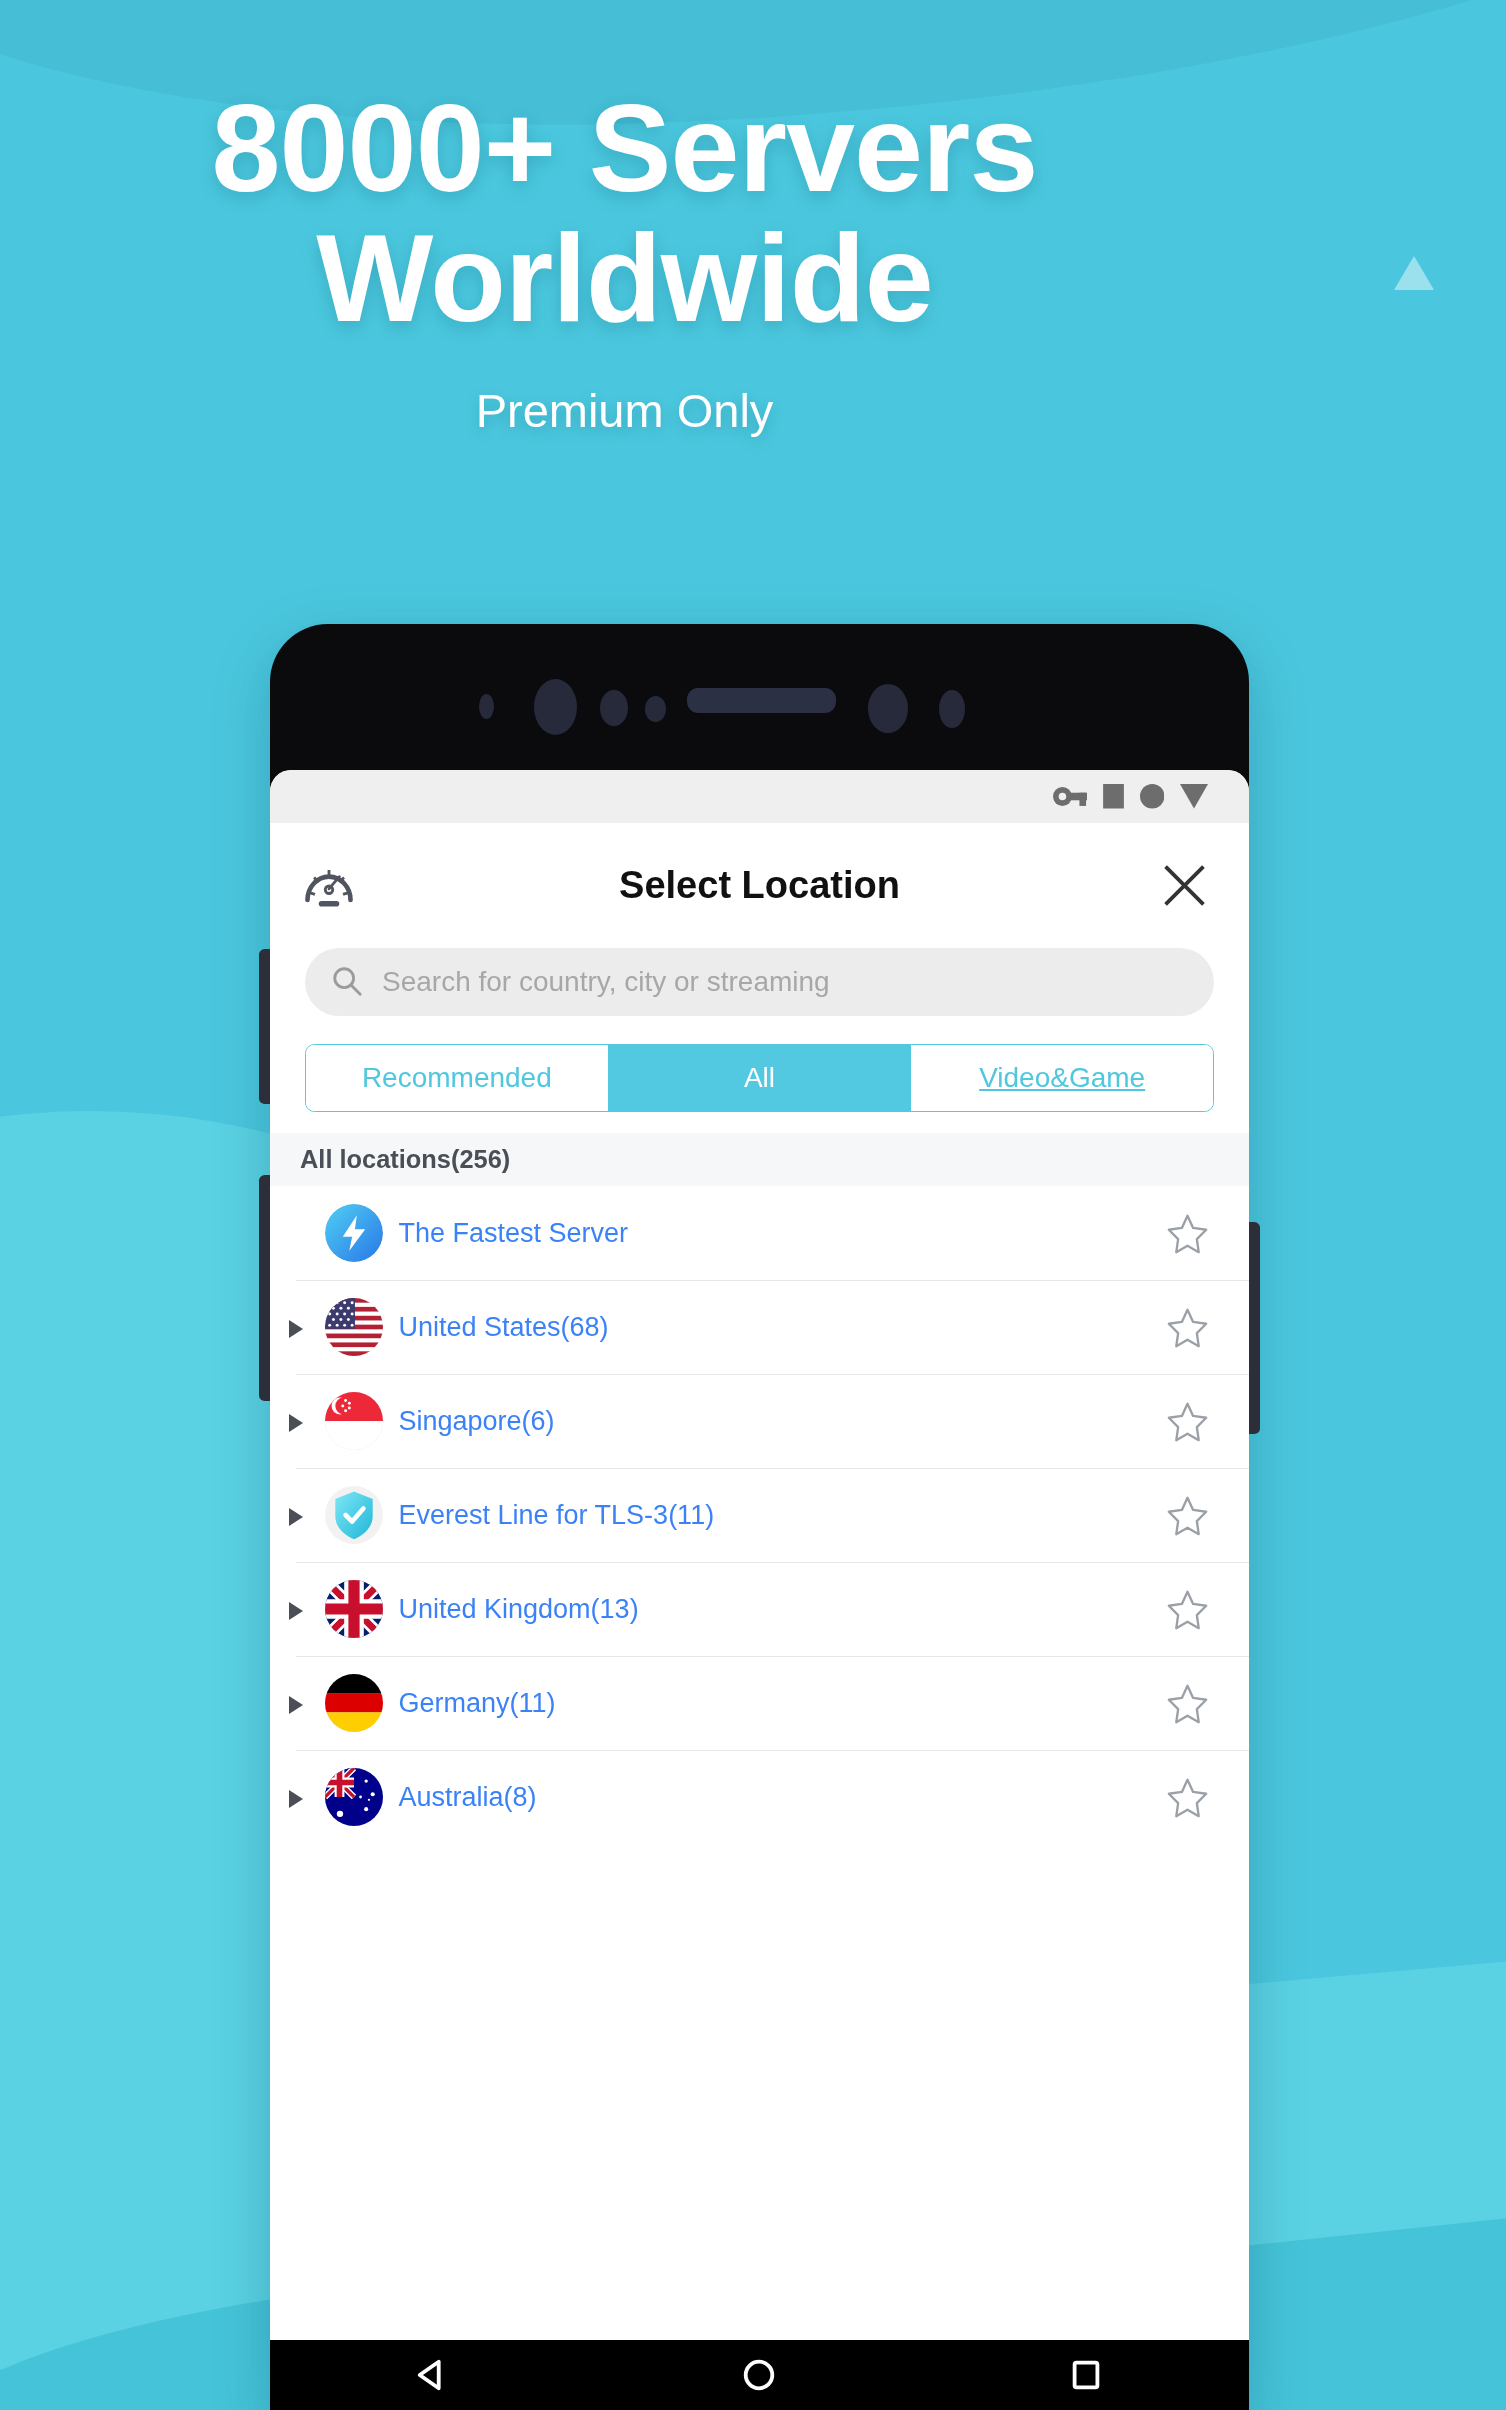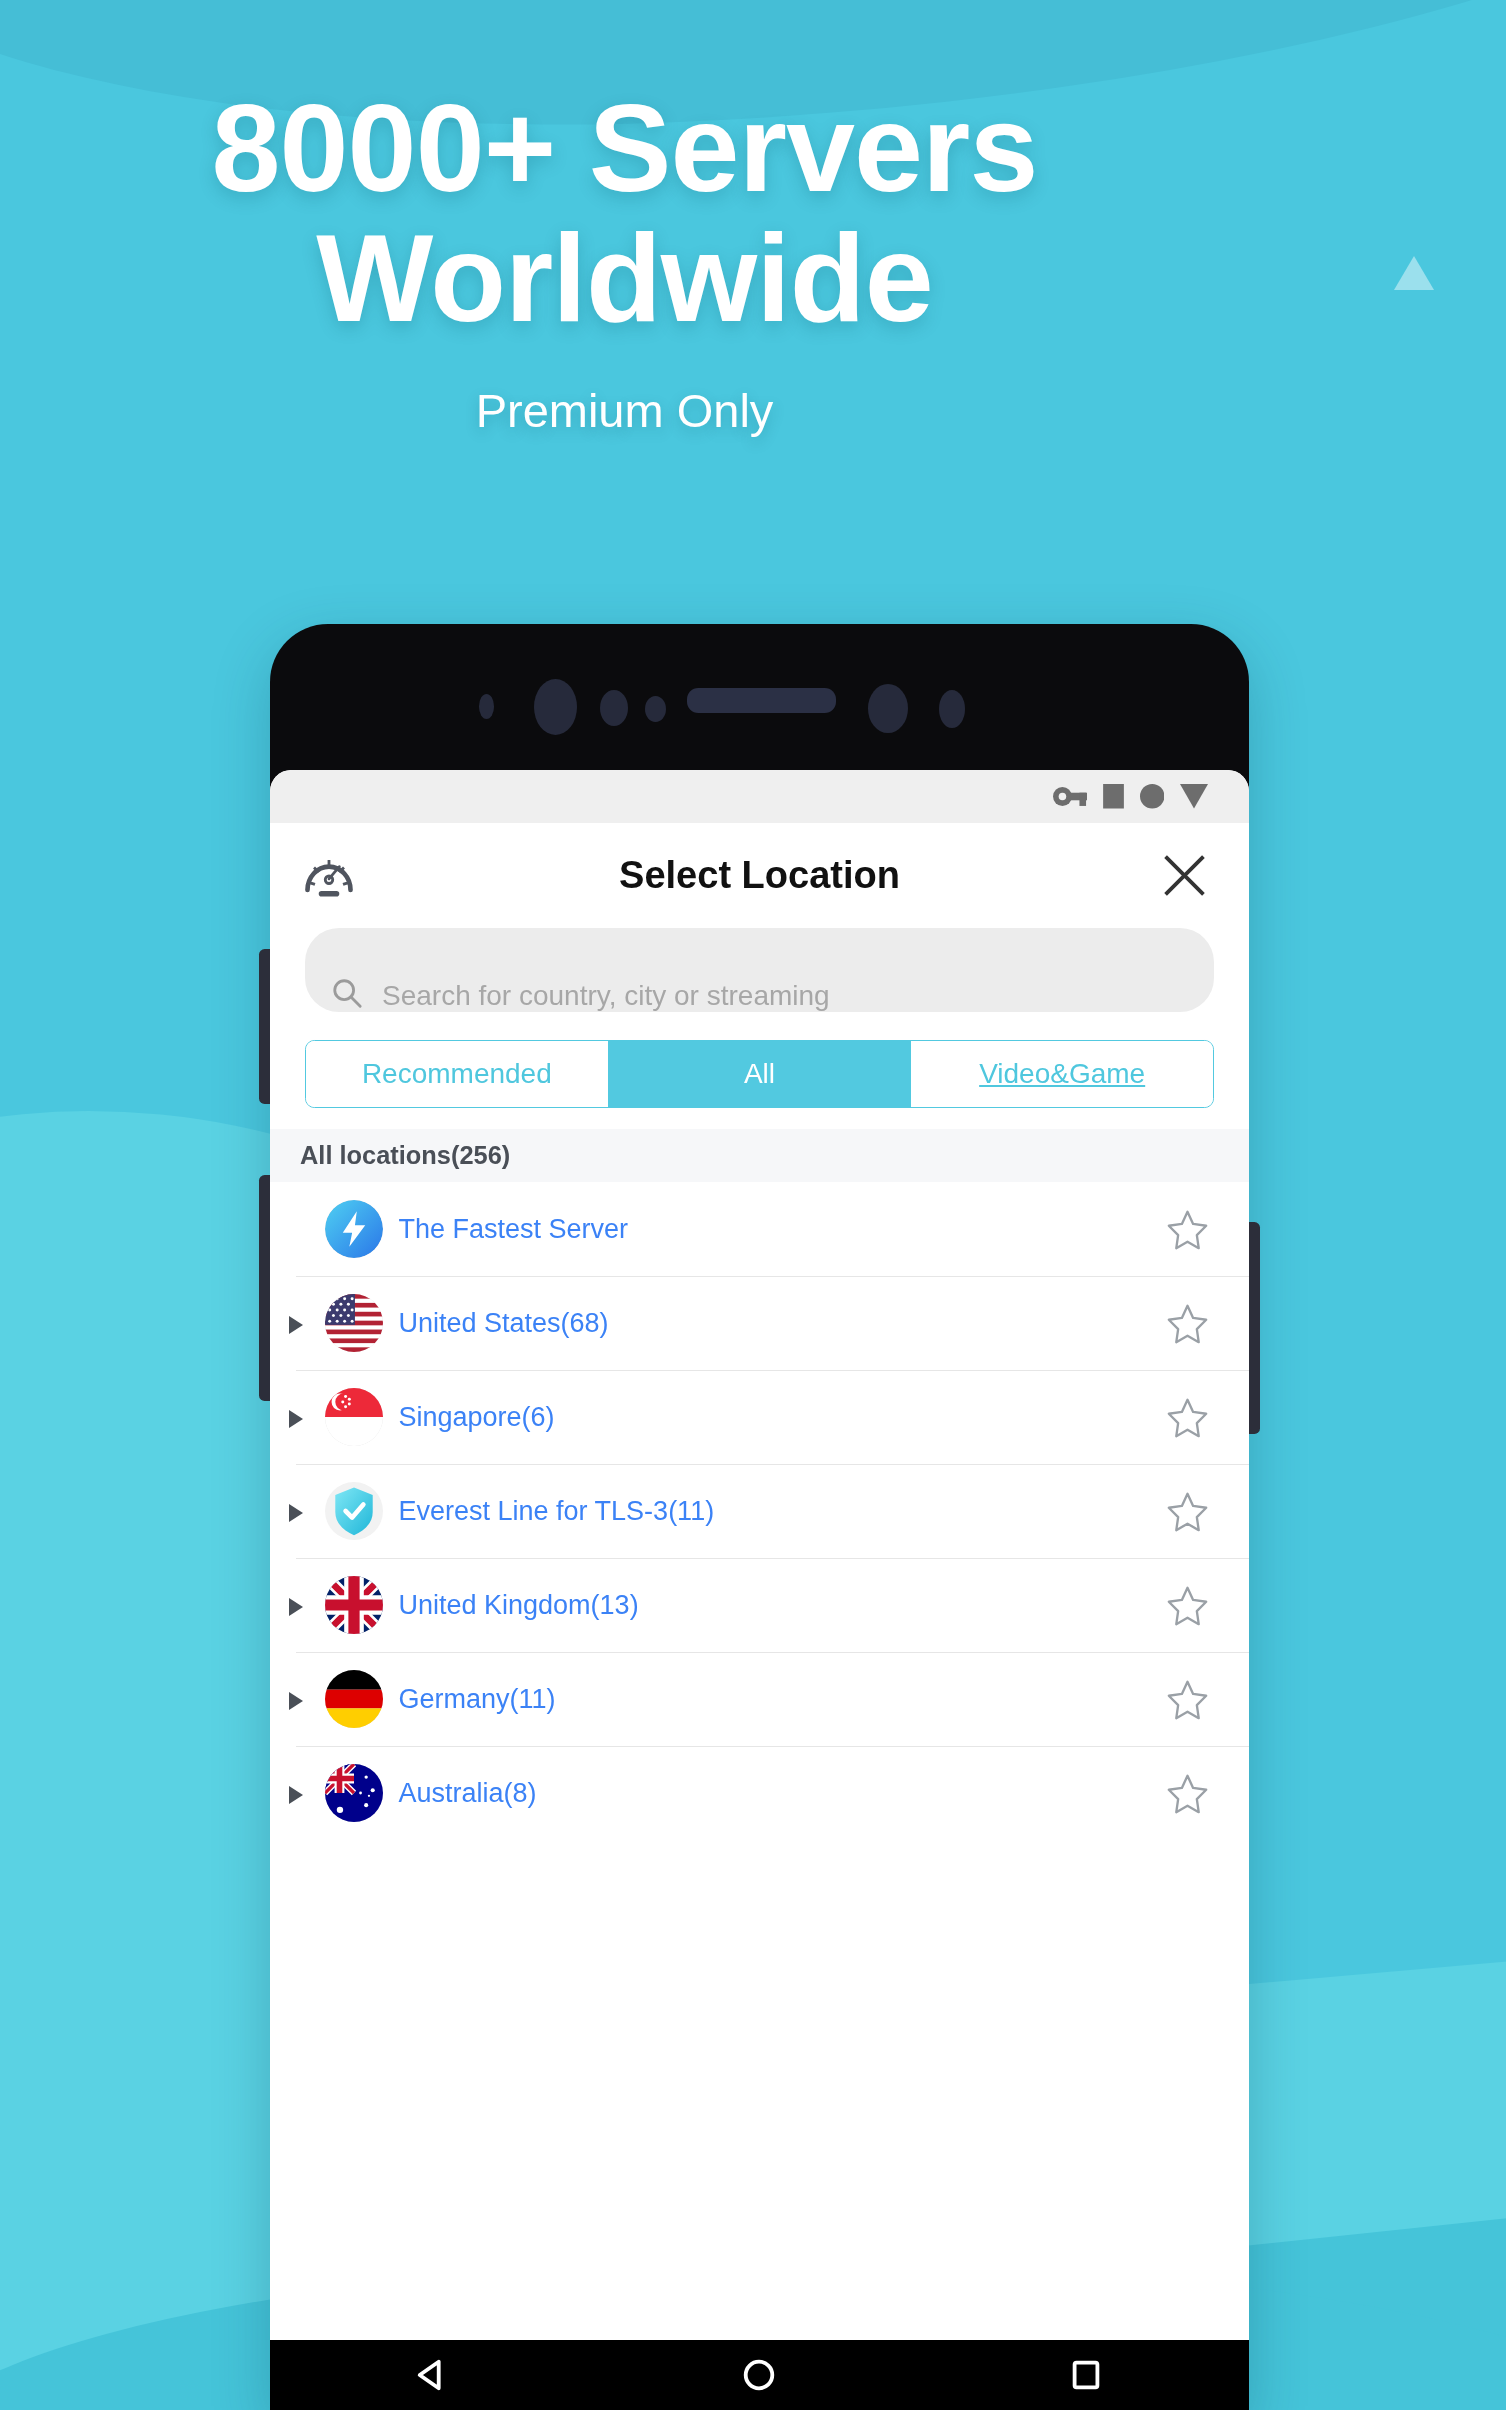--- a/index.html
+++ b/index.html
@@ -95,35 +95,35 @@
   #statusbar {
     height:53px; background:#efefef;
     display:flex; align-items:center; justify-content:flex-end;
     padding-right:41px; gap:16px;
     border-radius:21px 21px 0 0;
   }
   .sb-ico { fill:#6d6d6d; display:block; }
 
   
   #dlg-head {
-    height:105px; display:flex; align-items:center;
+    height:125px; display:flex; align-items:center;
     padding:0 38px 0 30px; background:#fff; position:relative;gap:28px;
   }
   #dlg-title {
     position:absolute; left:0; right:0; text-align:center;
     font-size:38px; font-weight:bold; color:#111; pointer-events:none;
   }
   #speed-ico { width:58px; height:58px; }
   #close-btn { margin-left:auto; width:53px; height:53px; position:relative; z-index:2; }
 
   
   #search-wrap { padding:0 35px 17px; background:#fff; }
   #search-box {
-    height:84px; background:#ececec; border-radius:34px;
-    display:flex; align-items:flex-end; padding:0 26px;
+    height:68px; background:#ececec; border-radius:34px;
+    display:flex; align-items:center; padding:0 26px;
   }
   #search-ph { font-size:28px; color:#a7a7a7; margin-left:19px; }
 
   
   #tabs {
     margin:11.3px 35px 0; height:68px;
     border:1.9px solid #52c9e0; border-radius:9.4px;
     display:flex; overflow:hidden;
   }
   .tab {

